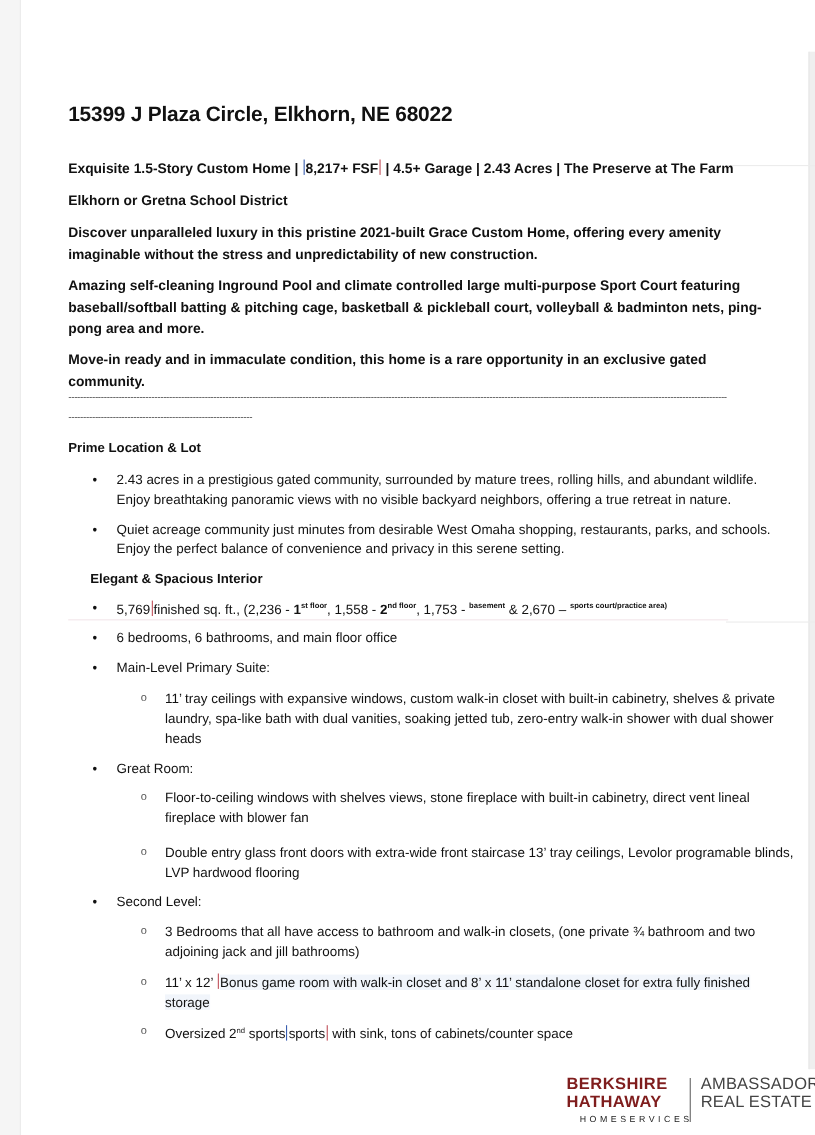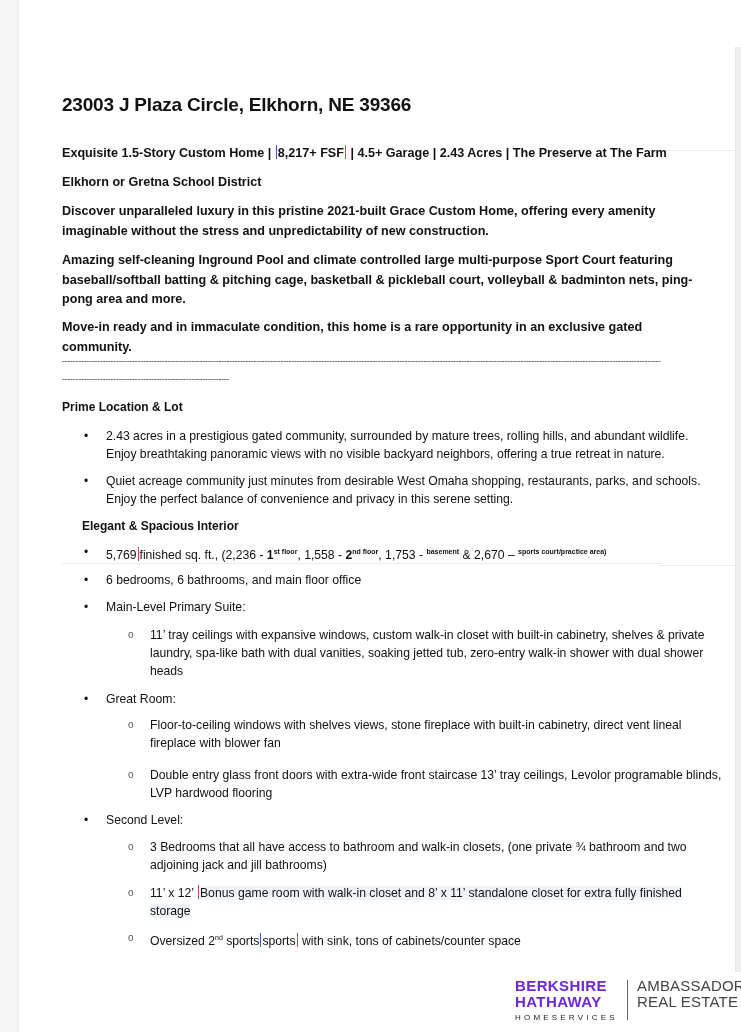--- a/index.html
+++ b/index.html
@@ -22,36 +22,36 @@
   .bullet-dot { position: absolute; left: 0; top: 0; font-size: 12px; }
   .bullet-text { position: absolute; left: 22px; width: 610px; }
   .sub-item { position: absolute; left: 66px; width: 596px; font-size: 12.2px; line-height: 18px; }
   .sub-dot { position: absolute; left: 0; top: 0; font-size: 10px; color: #555; }
   .sub-text { position: absolute; left: 22px; width: 574px; }
   sup.tiny { font-size: 7px; vertical-align: 5px; }
   sup.tiny.b { font-weight: bold; }
   .hl { background: #f1f5fb; }
   .sep-line { position: absolute; height: 1px; background: #ececec; }
   .logo { position: absolute; left: 515px; top: 978px; width: 226px; height: 52px; }
-  .bh { position: absolute; left: 0; top: 0; font-weight: bold; font-size: 15px; line-height: 16px; letter-spacing: 0.4px; color: #6d28d9; }
-  .hs { position: absolute; left: 0; top: 35px; font-size: 8px; letter-spacing: 3.2px; color: #222; text-align: right; }
+  .bh { position: absolute; left: 0; top: 0; font-weight: bold; font-size: 15px; line-height: 16px; letter-spacing: 0.4px; color: #7f1d1d; }
+  .hs { position: absolute; left: 12px; top: 35px; font-size: 8px; letter-spacing: 3.2px; color: #222; text-align: right; }
   .logo-div { position: absolute; left: 112px; top: 2px; width: 1px; height: 40px; background: #666; }
   .amb { position: absolute; left: 122px; top: 0; font-size: 15px; line-height: 16px; color: #444; letter-spacing: 0.2px; }
 </style>
 </head>
 <body>
 
 <div class="gutter-left"></div>
 <div class="gutter-right"></div>
 <div class="sep-line" style="left:660px; top:150px; width:81px;"></div>
 <div class="sep-line" style="left:660px; top:565px; width:81px;"></div>
 
 <div class="page">
 
-  <div class="title">23003 J Plaza Circle, Elkhorn, NE 39366</div>
+  <div class="title">15399 J Plaza Circle, Elkhorn, NE 68022</div>
 
   <div class="bold-line" style="top:130px;">
     <span>Exquisite 1.5-Story Custom Home | </span><span class="cursor"></span><span>8,217+ FSF</span><span class="cursor red"></span><span> | 4.5+ Garage | 2.43 Acres | The Preserve at The Farm</span>
   </div>
 
   <div class="bold-line" style="top:159px;">Elkhorn or Gretna School District</div>
 
   <div class="bold-line" style="top:188px;">Discover unparalleled luxury in this pristine 2021-built Grace Custom Home, offering every amenity imaginable without the stress and unpredictability of new construction.</div>
   <div class="bold-line" style="top:237px;">Amazing self-cleaning Inground Pool and climate controlled large multi-purpose Sport Court featuring baseball/softball batting &amp; pitching cage, basketball &amp; pickleball court, volleyball &amp; badminton nets, ping-pong area and more.</div>
   <div class="bold-line" style="top:304px; width:600px;">Move-in ready and in immaculate condition, this home is a rare opportunity in an exclusive gated community.</div>

